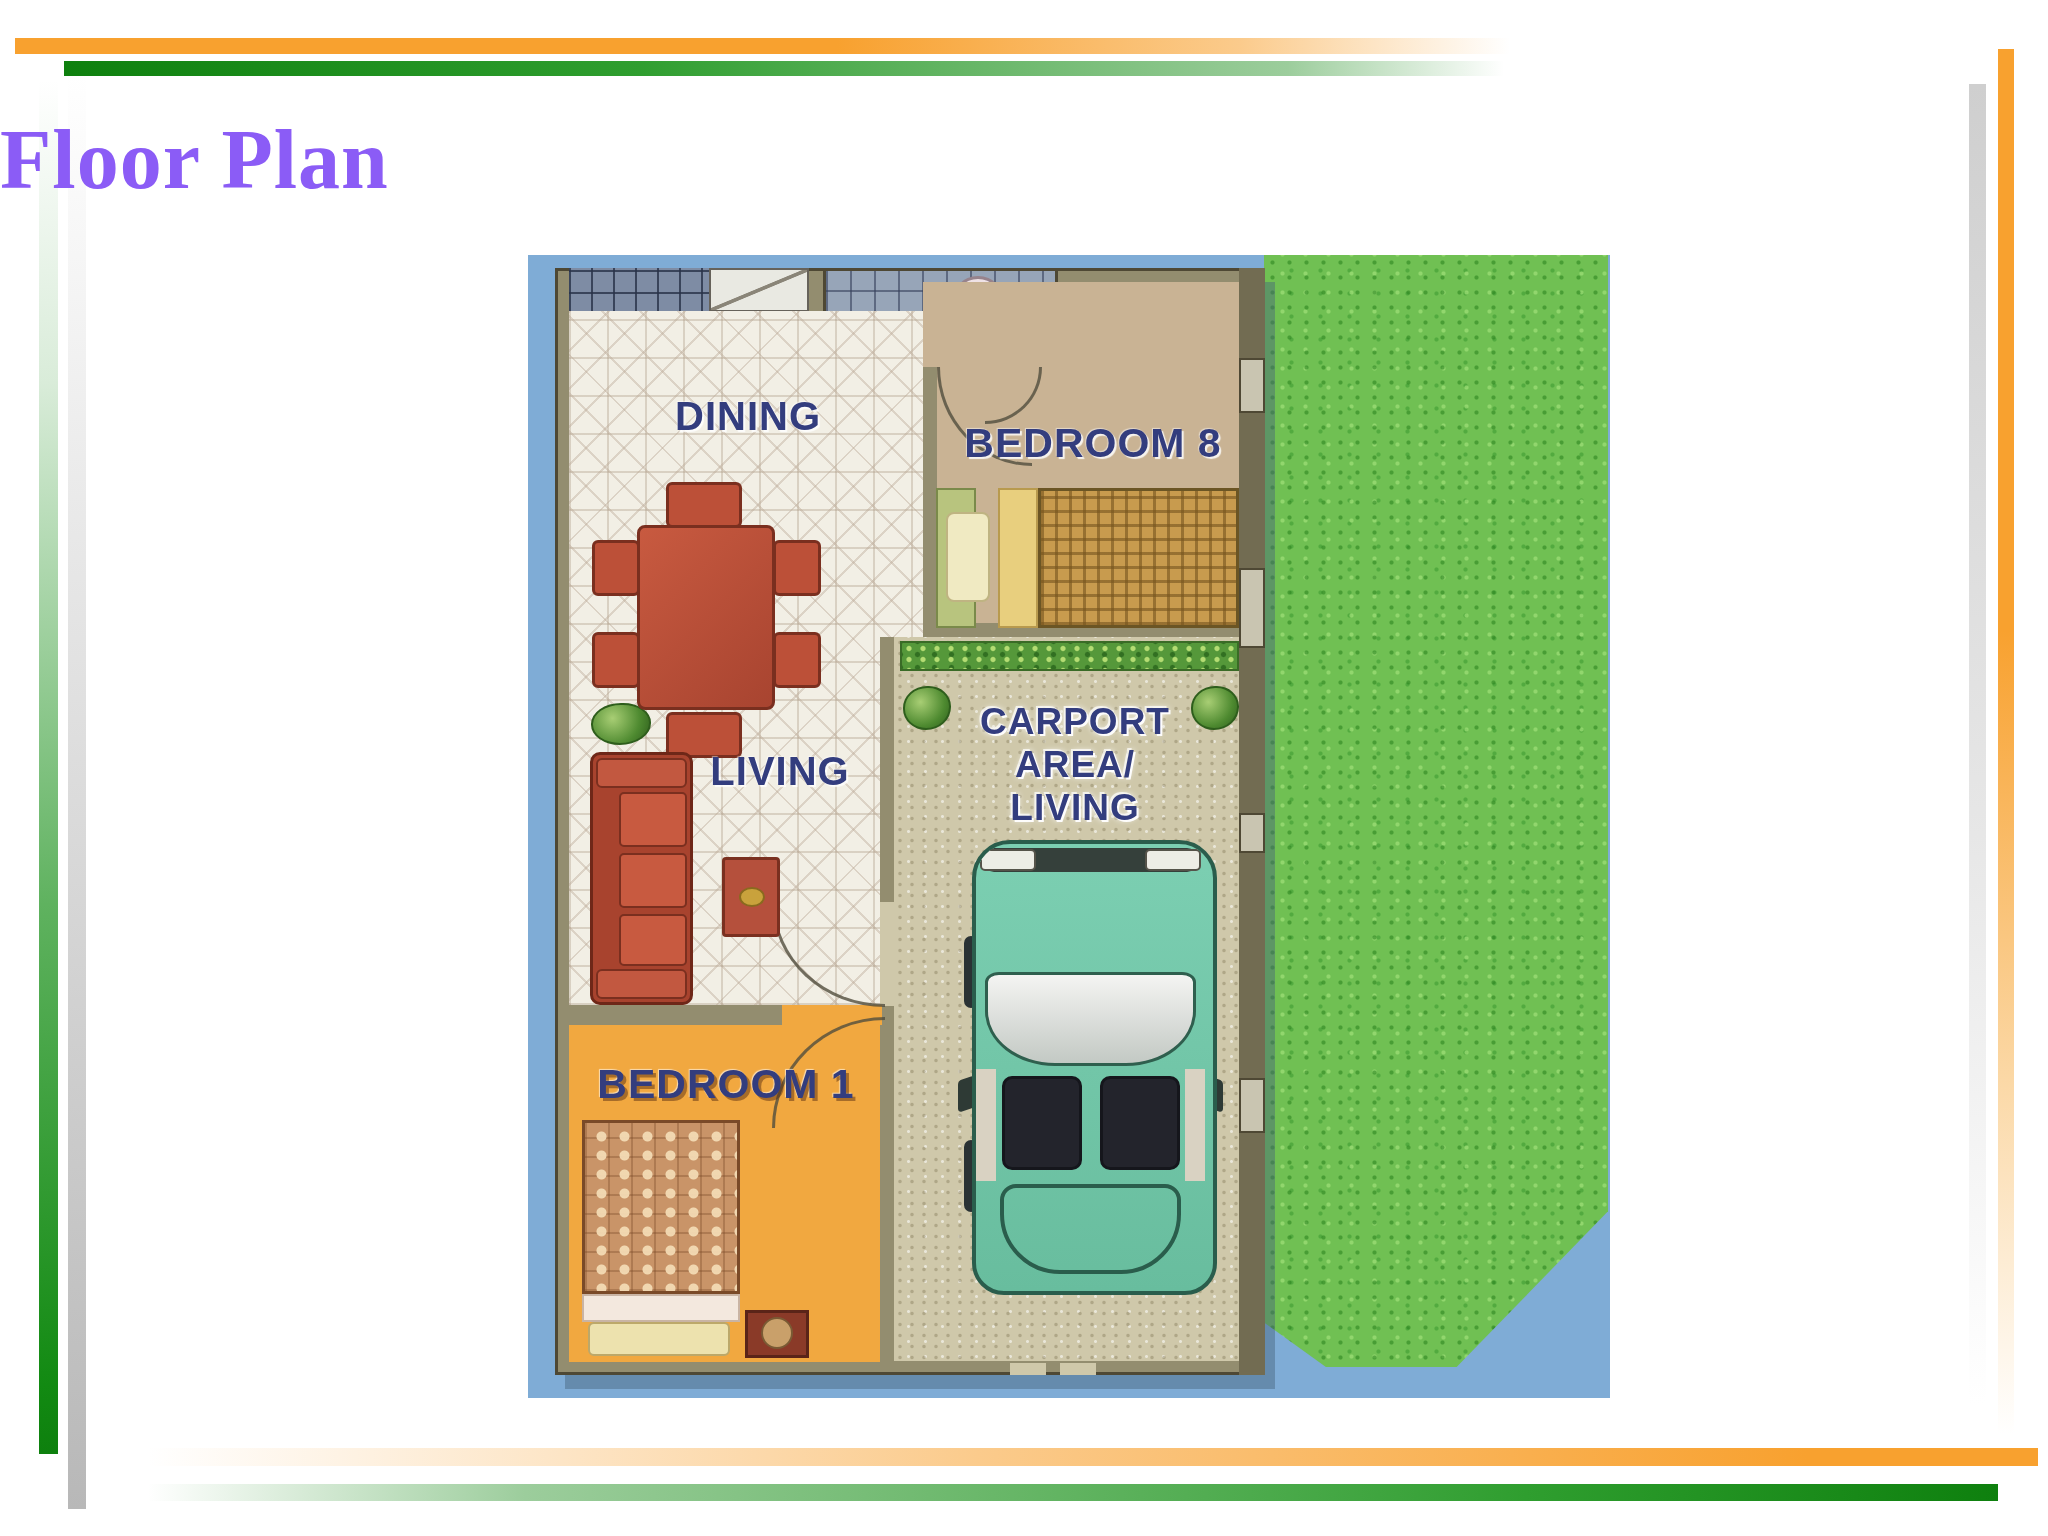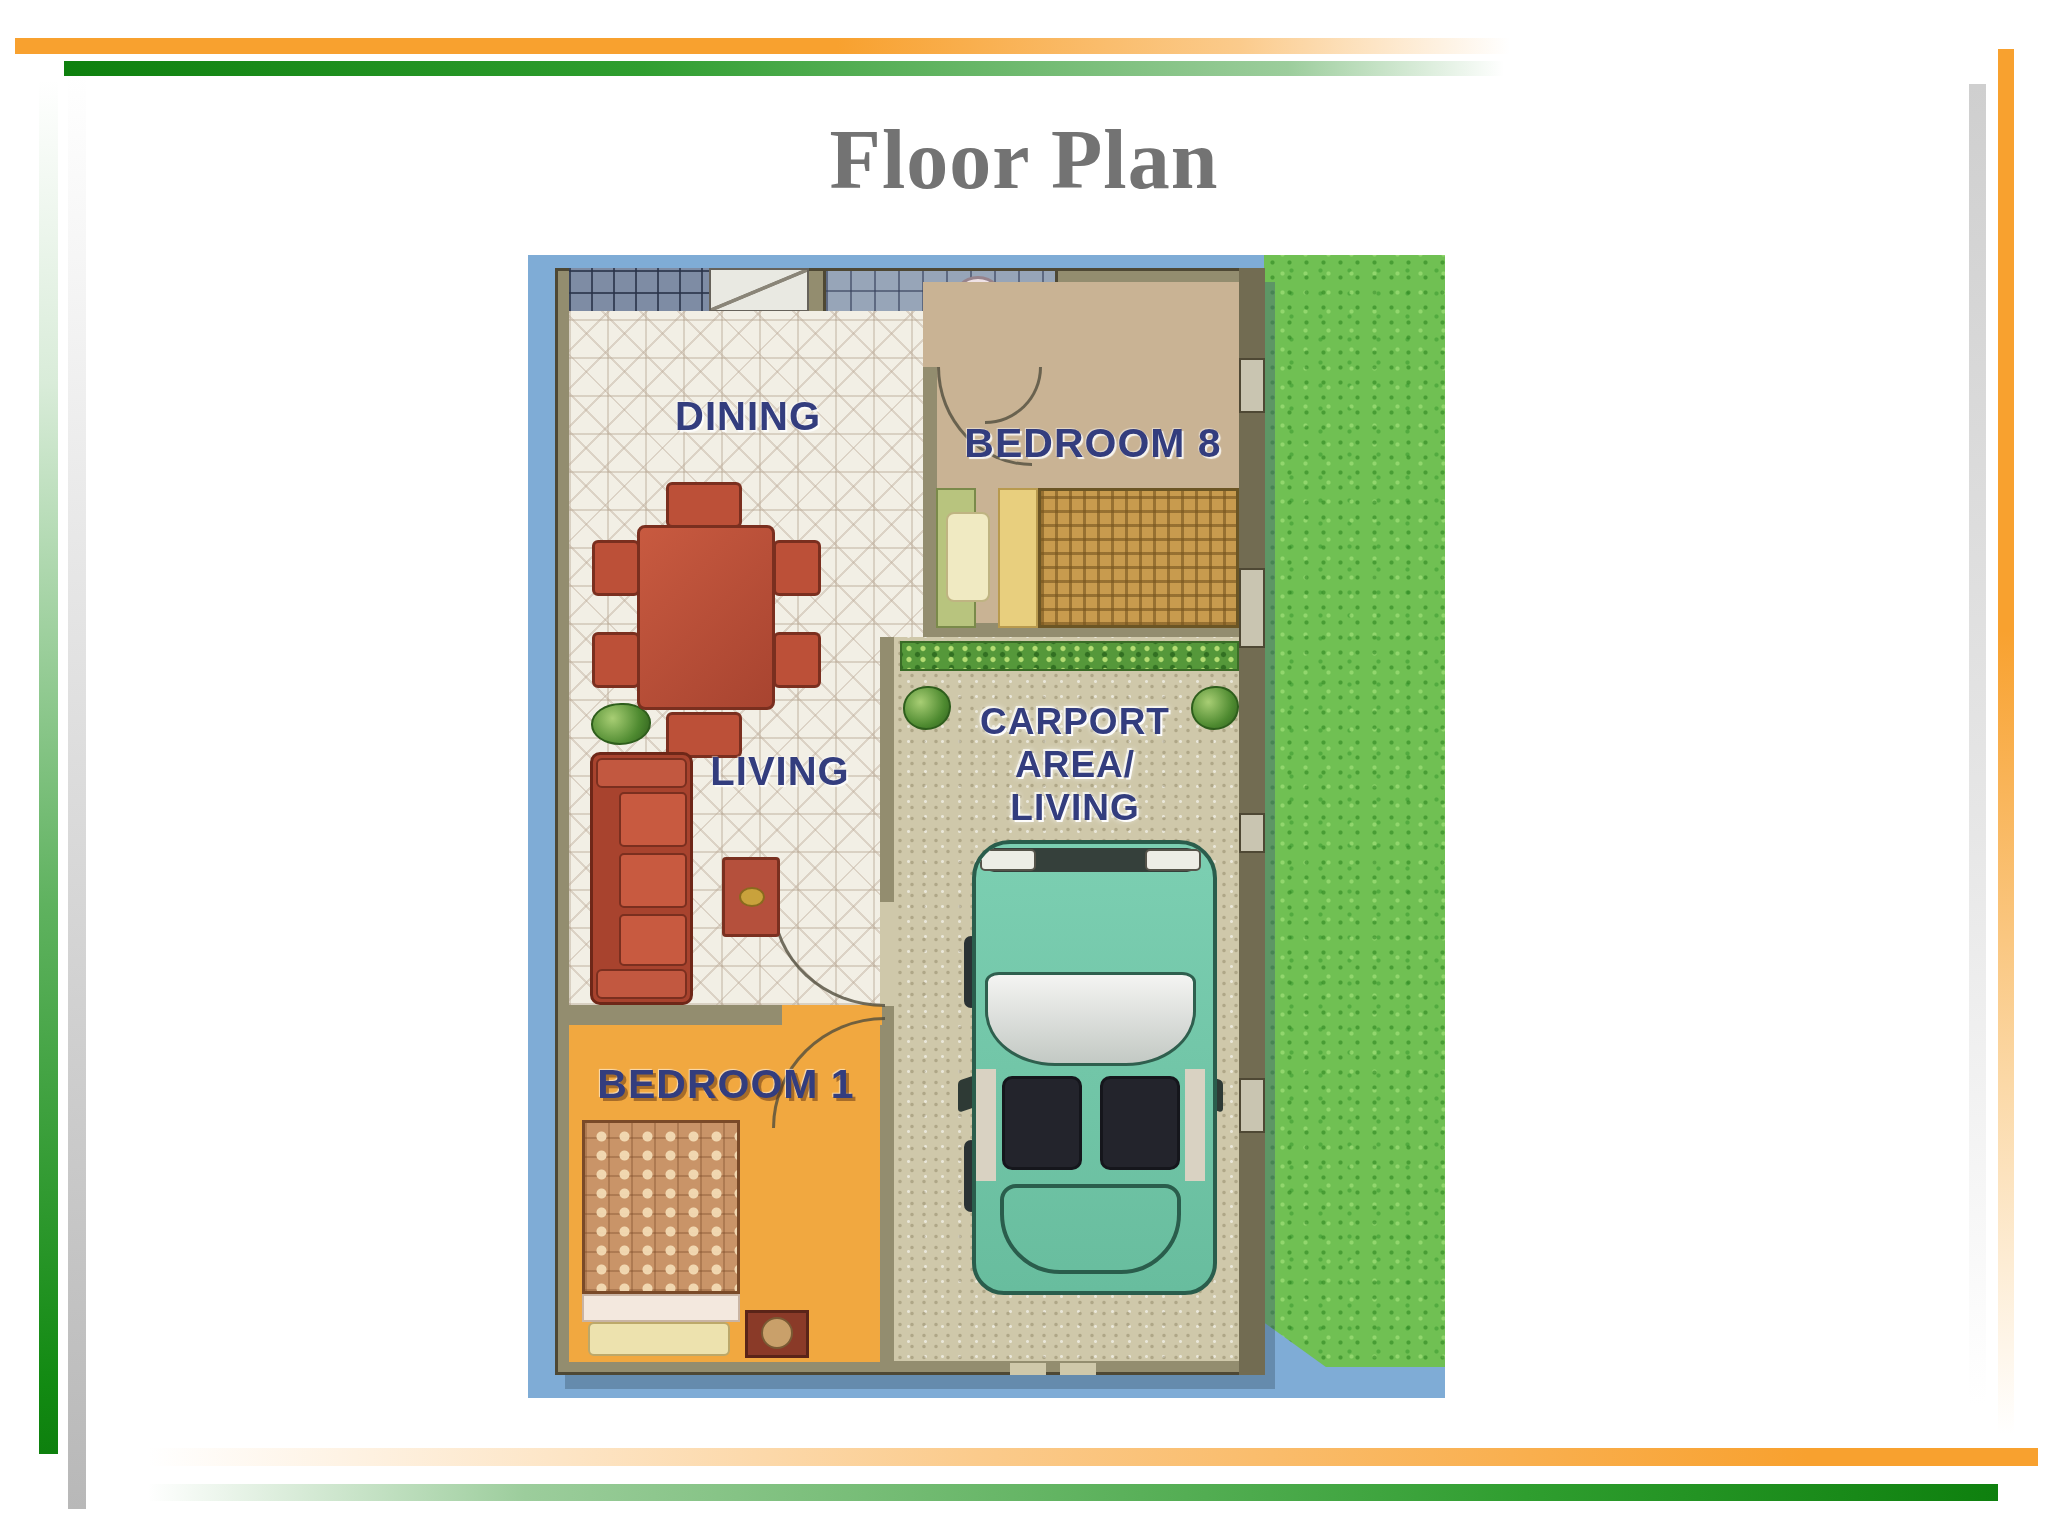--- a/index.html
+++ b/index.html
@@ -20,26 +20,26 @@
   .bar-right-orange{left:1998px;top:49px;width:16px;height:1385px;
     background:linear-gradient(to bottom,#F8A12F 0%,#F8A12F 42%,#FBD9A8 75%,rgba(255,255,255,0) 100%);}
   .bar-right-gray{left:1969px;top:84px;width:17px;height:1320px;
     background:linear-gradient(to bottom,#CFCFCF 0%,#E6E6E6 55%,rgba(255,255,255,0) 100%);}
   .bar-bottom-orange{left:110px;top:1448px;width:1928px;height:18px;
     background:linear-gradient(to left,#F8A12F 0%,#F8A12F 12%,#FBCB8C 55%,rgba(255,255,255,0) 98%);}
   .bar-bottom-green{left:110px;top:1484px;width:1888px;height:17px;
     background:linear-gradient(to left,#0E800E 0%,#2F9E2F 25%,#9CCD9C 78%,rgba(255,255,255,0) 98%);}
 
   
-  .title{position:absolute;left:0;top:118px;width:2048px;text-align:center;
+  .title{position:absolute;left:0;top:118px;width:2048px;text-align:left;
     font-family:"Liberation Serif","DejaVu Serif",serif;font-weight:bold;
-    font-size:84px;line-height:1;color:#737373;letter-spacing:1px;}
-
-  
-  .fp{position:absolute;left:528px;top:255px;width:917px;height:1143px;overflow:hidden;background:#7FACD6;}
+    font-size:84px;line-height:1;color:#8b5cf6;letter-spacing:1px;}
+
+  
+  .fp{position:absolute;left:528px;top:255px;width:1082px;height:1143px;overflow:hidden;background:#7FACD6;}
 
   .grass{left:736px;top:0;width:344px;height:1112px;
     background-color:#70C053;
     background-image:
       radial-gradient(circle, rgba(38,128,28,.55) 1.5px, transparent 2.6px),
       radial-gradient(circle, rgba(160,224,120,.7) 1.5px, transparent 2.6px),
       radial-gradient(circle, rgba(52,148,44,.5) 1.5px, transparent 2.6px);
     background-size:17px 15px,23px 19px,29px 23px;
     background-position:0 0,7px 9px,13px 4px;
     clip-path:polygon(0 0,100% 0,100% 86%,56% 100%,18% 100%,0 96%);

